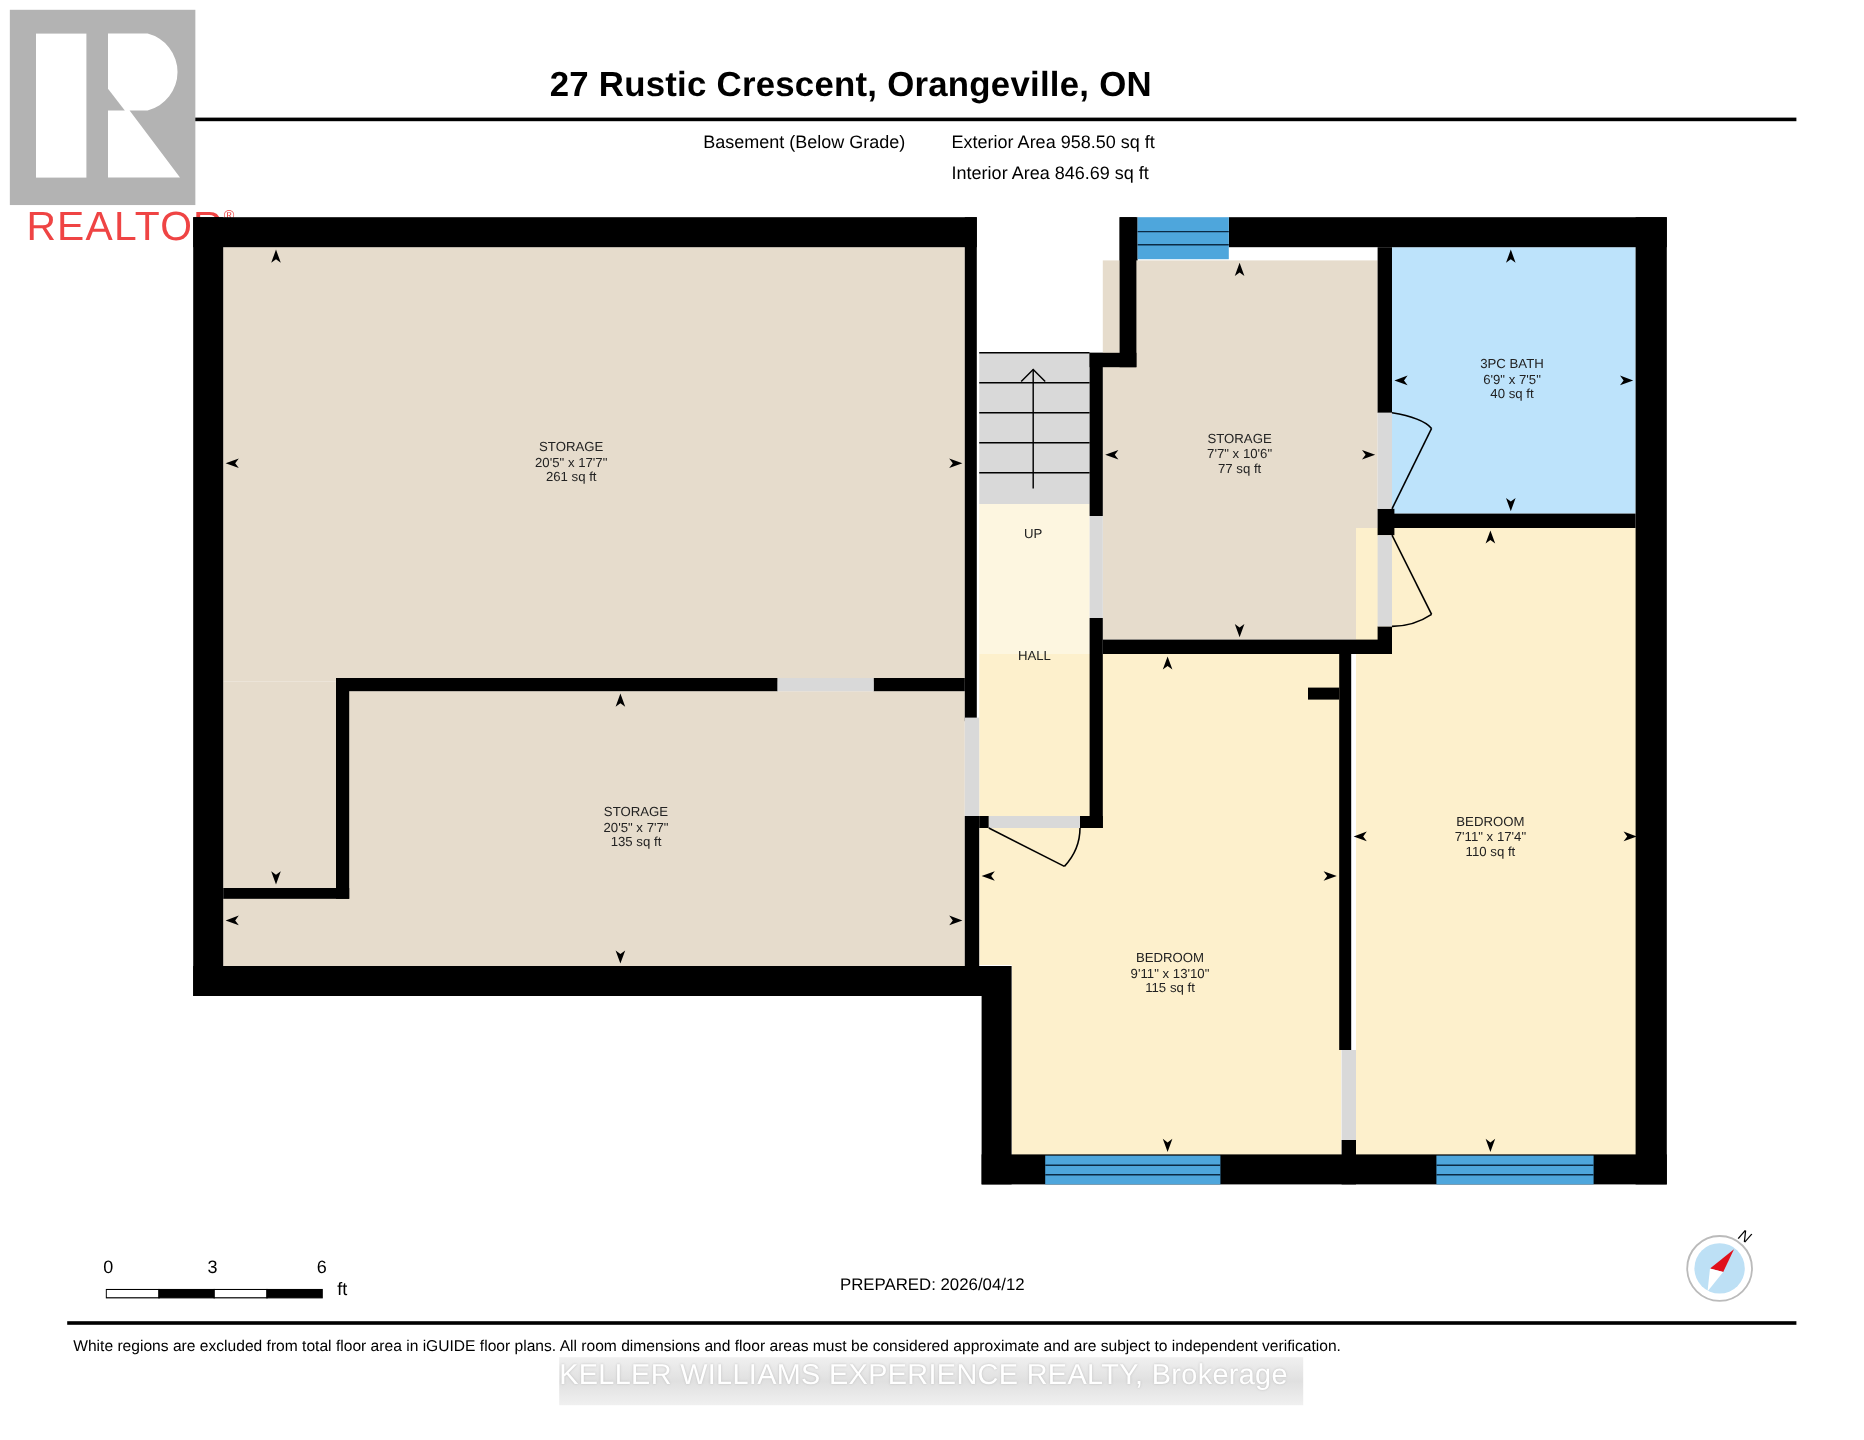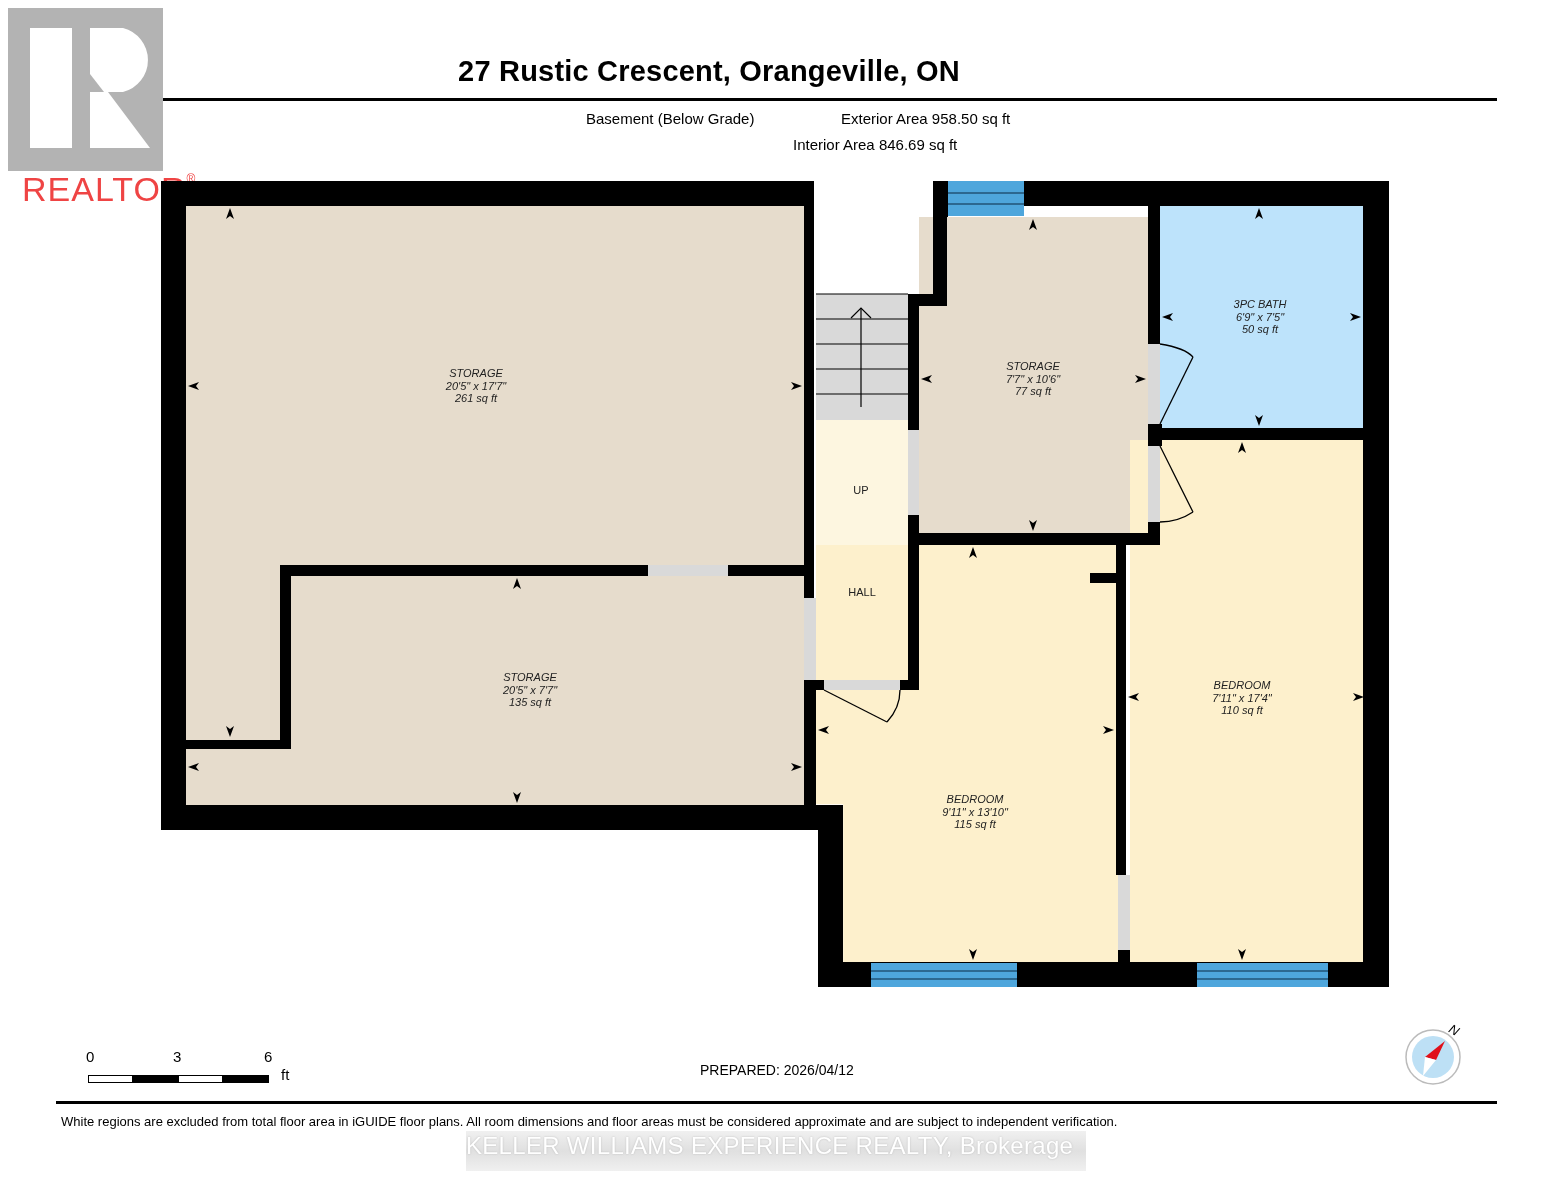--- a/index.html
+++ b/index.html
@@ -6,34 +6,34 @@
   body{width:1553px;height:1200px;position:relative;overflow:hidden;font-family:"Liberation Sans",sans-serif;color:#000;}
   .abs{position:absolute;}
   .title{left:0;width:1418px;top:55px;text-align:center;font-size:29px;font-weight:bold;letter-spacing:0.2px;}
   .hrule{left:56px;width:1441px;height:3px;background:#000;}
   .sub-level{left:586px;top:110px;font-size:15px;font-weight:normal;}
   .sub-area{left:793px;font-size:15px;}
   .logo{left:8px;top:8px;width:155px;height:163px;}
   .logo-text{left:22px;top:170px;font-size:34px;color:#ef4444;letter-spacing:1px;}
   .logo-text sup{font-size:12px;vertical-align:top;position:relative;top:2px;}
   .room{position:absolute;}
-  .label{position:absolute;text-align:center;font-size:11px;line-height:12.5px;color:#222;transform:translateX(-50%);white-space:nowrap;font-style:italic;}
-  .small-label{position:absolute;font-size:11px;color:#222;transform:translateX(-50%);margin-top:45px;}
+  .label{position:absolute;text-align:center;font-size:11px;line-height:12.5px;color:#222;transform:translateX(-50%);white-space:nowrap;}
+  .small-label{position:absolute;font-size:11px;color:#222;transform:translateX(-50%);}
   .scale-num{position:absolute;font-size:15px;}
   .prepared{left:700px;top:1062px;font-size:14px;}
   .disclaimer{left:61px;top:1114px;font-size:13px;}
   .watermark{left:466px;top:1131px;width:620px;height:40px;background:linear-gradient(#f0f0f0,#e0e0e0,#f0f0f0);color:#fff;font-size:24px;line-height:30px;text-align:left;letter-spacing:0.3px;text-shadow:0 0 2px #bbb;}
 </style>
 </head>
 <body>
 
 <div class="abs title">27 Rustic Crescent, Orangeville, ON</div>
 <div class="abs hrule" style="top:98px;"></div>
 <div class="abs sub-level">Basement (Below Grade)</div>
-<div class="abs sub-area" style="top:110px;margin-left:48px;">Exterior Area 958.50 sq ft</div>
+<div class="abs sub-area" style="top:110px;">Exterior Area 958.50 sq ft</div>
 <div class="abs sub-area" style="top:136px;">Interior Area 846.69 sq ft</div>
 
 <div class="abs logo">
   <svg width="155" height="163" viewBox="0 0 155 163">
     <rect x="0" y="0" width="155" height="163" fill="#b3b3b3"></rect>
     <rect x="22" y="20" width="42" height="120" fill="#fff"></rect>
     <path d="M82 20 H115 A33 33 0 0 1 115 84 H100 L142 140 H82 Z" fill="#fff"></path>
     <path d="M82 84 H96 L82 66 Z" fill="#b3b3b3"></path>
   </svg>
 </div>
@@ -171,21 +171,21 @@
   <div>135 sq ft</div>
 </div>
 <div class="label" style="left:1033px;top:360px;">
   <div>STORAGE</div>
   <div>7'7" x 10'6"</div>
   <div>77 sq ft</div>
 </div>
 <div class="label" style="left:1260px;top:298px;">
   <div>3PC BATH</div>
   <div>6'9" x 7'5"</div>
-  <div>50 sq ft</div>
+  <div>40 sq ft</div>
 </div>
 <div class="label" style="left:975px;top:793px;">
   <div>BEDROOM</div>
   <div>9'11" x 13'10"</div>
   <div>115 sq ft</div>
 </div>
 <div class="label" style="left:1242px;top:679px;">
   <div>BEDROOM</div>
   <div>7'11" x 17'4"</div>
   <div>110 sq ft</div>

